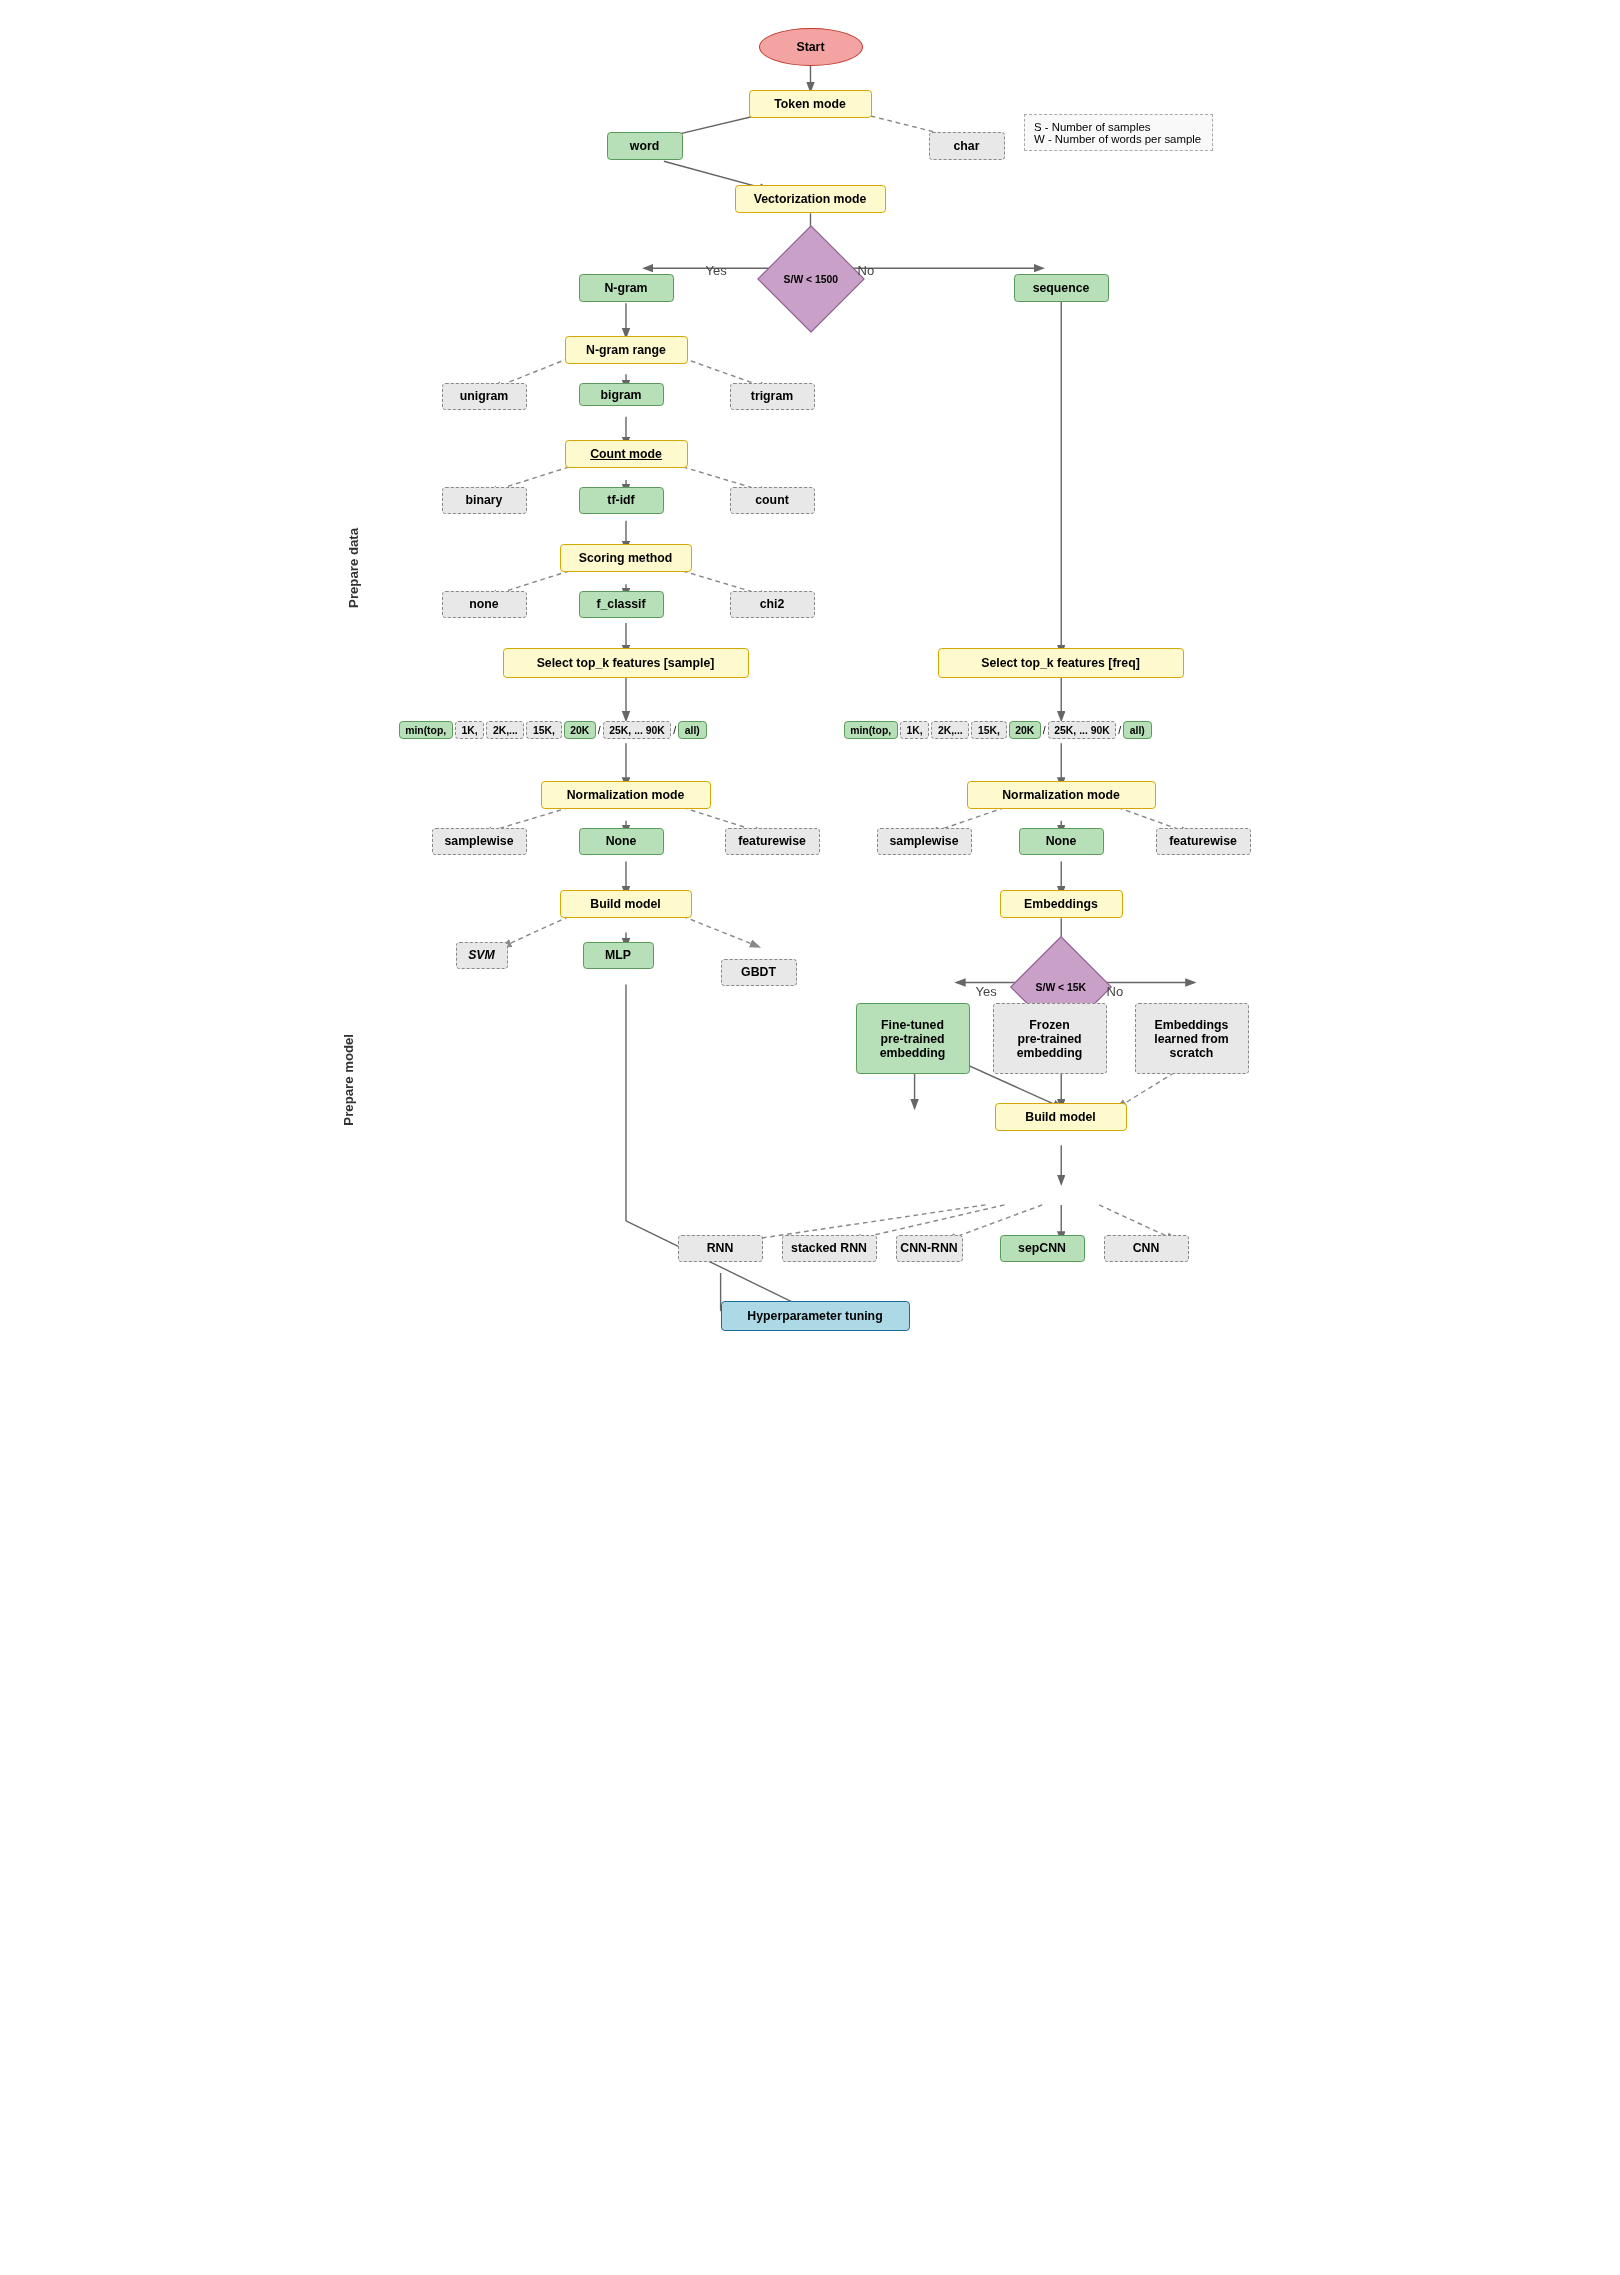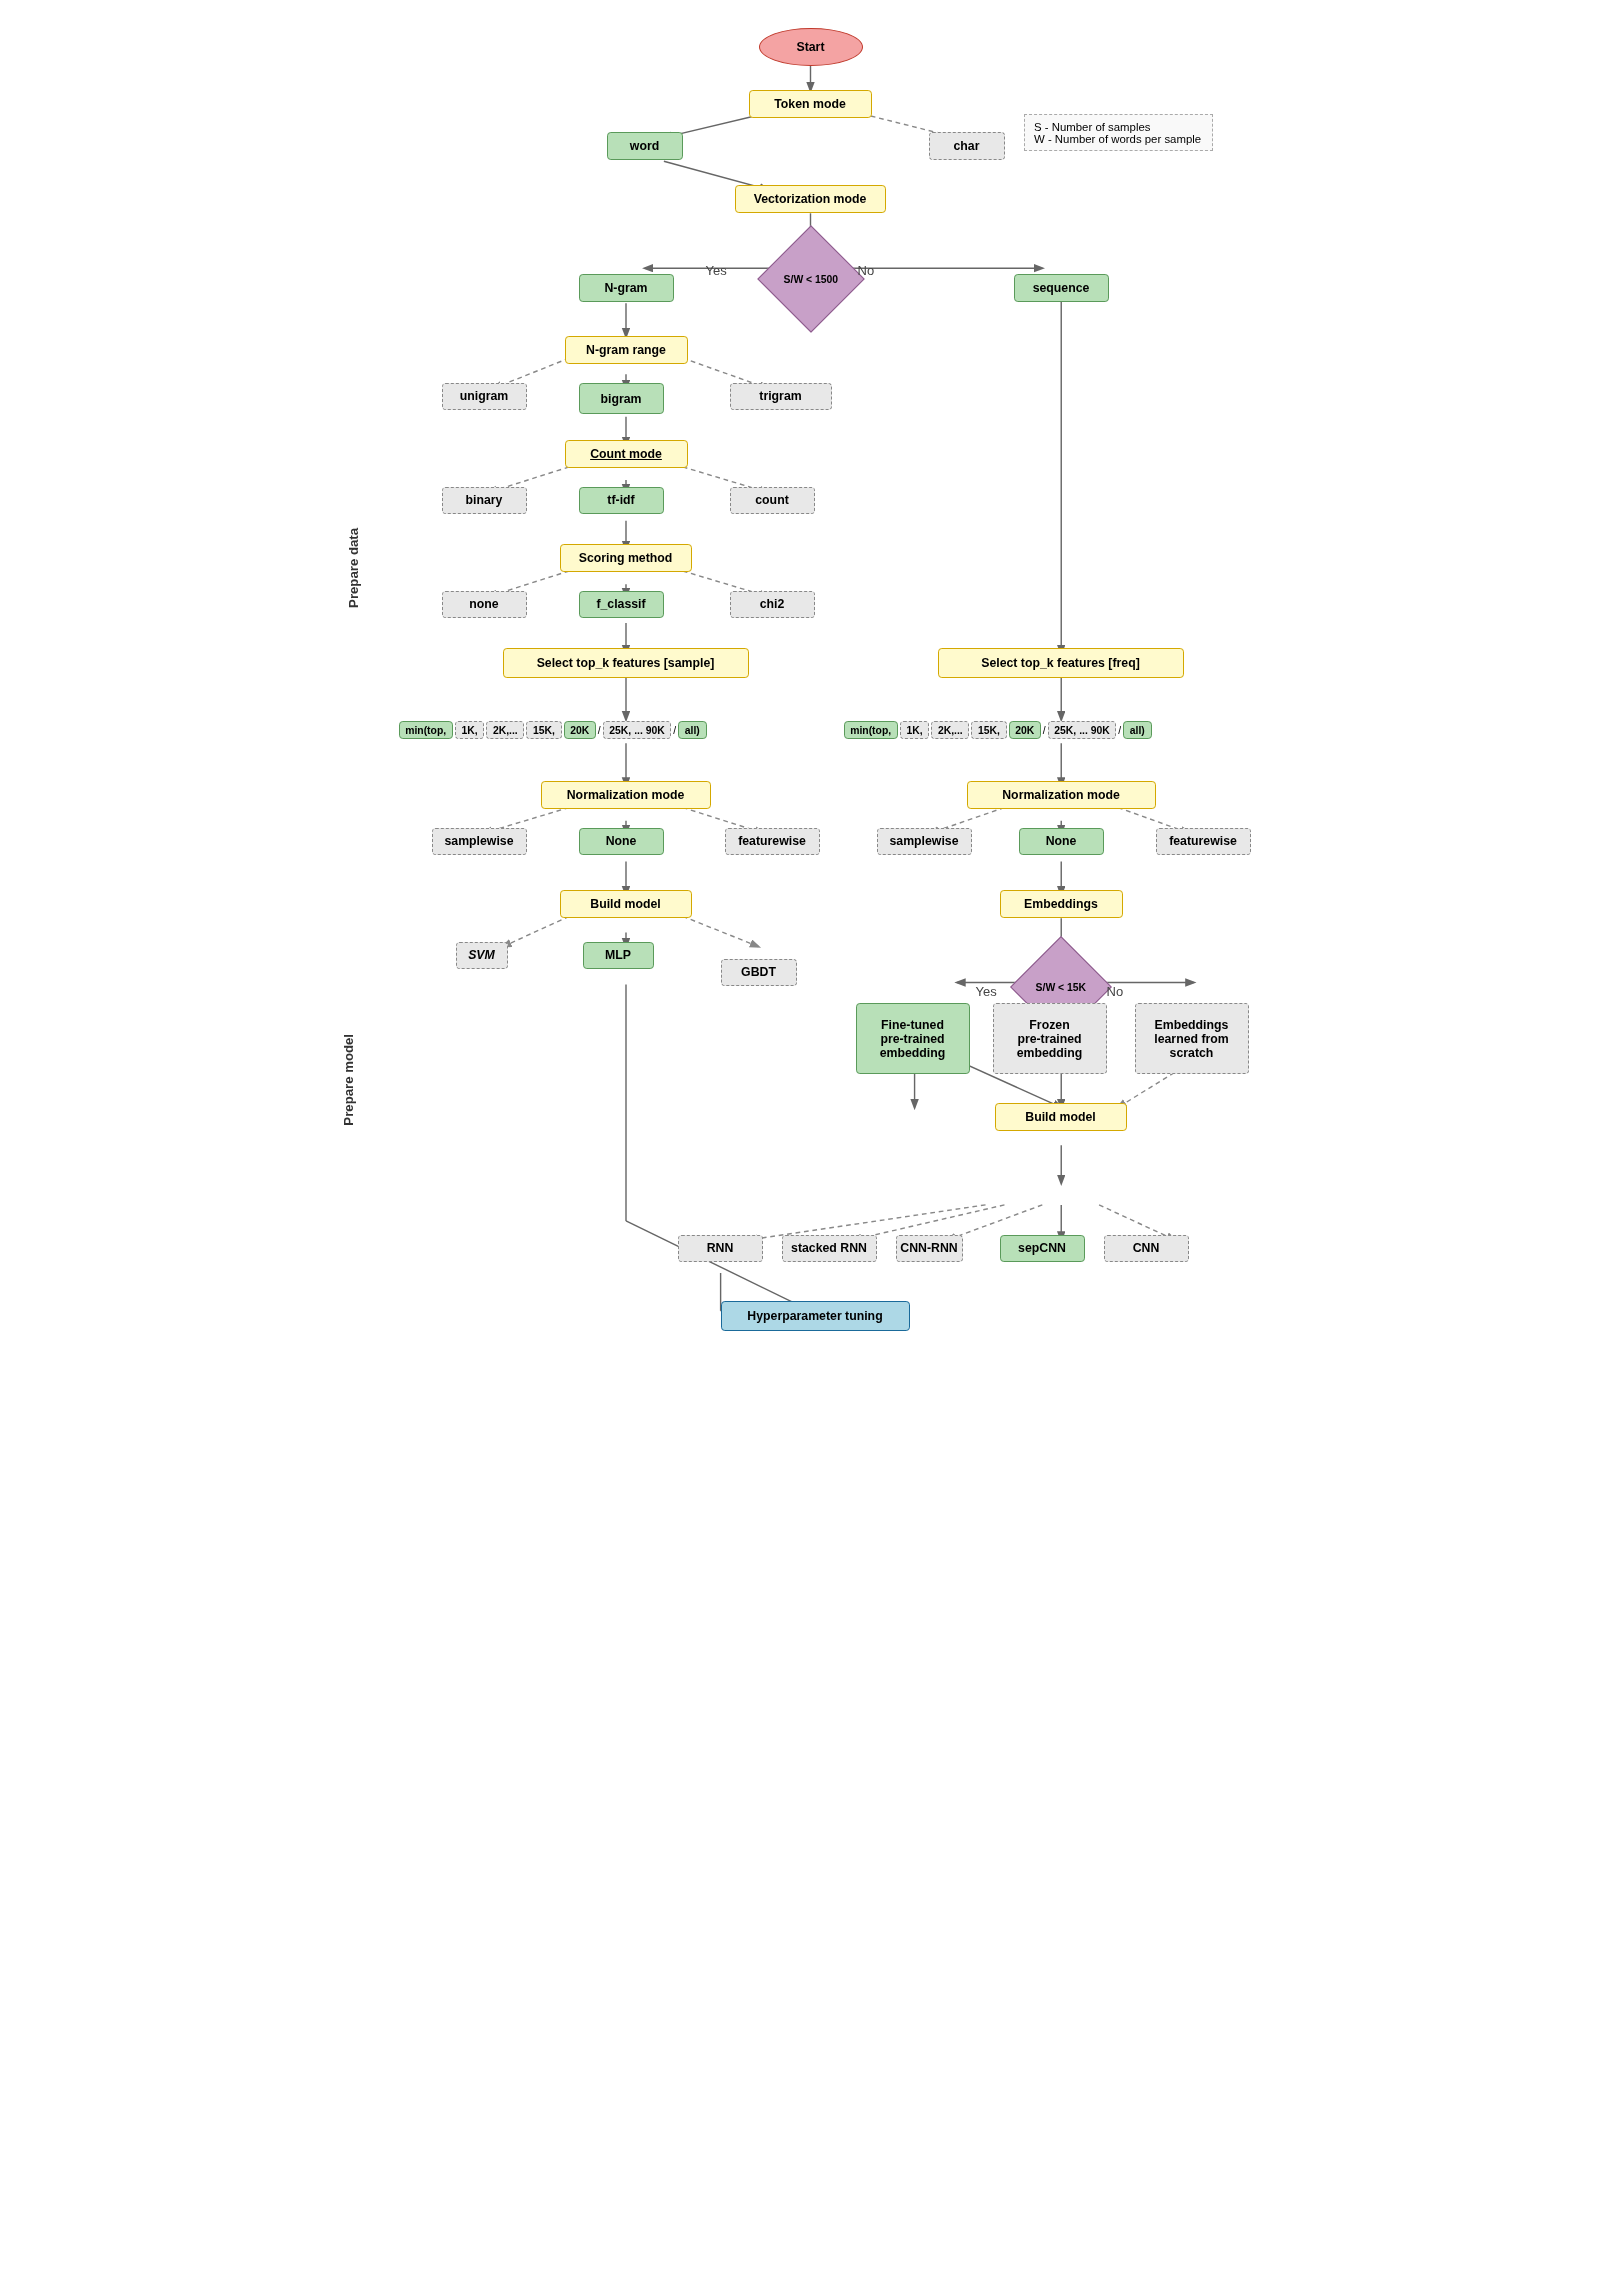--- a/index.html
+++ b/index.html
@@ -249,25 +249,25 @@
   </div>
 
   <div class="node rect-yellow" style="left:185px;top:336px;width:123px;height:28px;">
     <span>N-gram range</span>
   </div>
 
   <div class="node rect-dashed" style="left:62px;top:383px;width:85px;height:26.5px;">
     <span>unigram</span>
   </div>
 
-  <div class="node rect-green" style="left:199px;top:383px;width:85px;height:31px;">
+  <div class="node rect-green" style="left:199px;top:383px;width:85px;height:23px;">
     <span>bigram</span>
   </div>
 
-  <div class="node rect-dashed" style="left:350px;top:383px;width:102px;height:26.5px;">
+  <div class="node rect-dashed" style="left:350px;top:383px;width:85px;height:26.5px;">
     <span>trigram</span>
   </div>
 
   <div class="node rect-yellow" style="left:185px;top:440px;width:123px;height:28px;text-decoration:underline;">
     <span>Count mode</span>
   </div>
 
   <div class="node rect-dashed" style="left:62px;top:487px;width:85px;height:26.5px;">
     <span>binary</span>
   </div>

